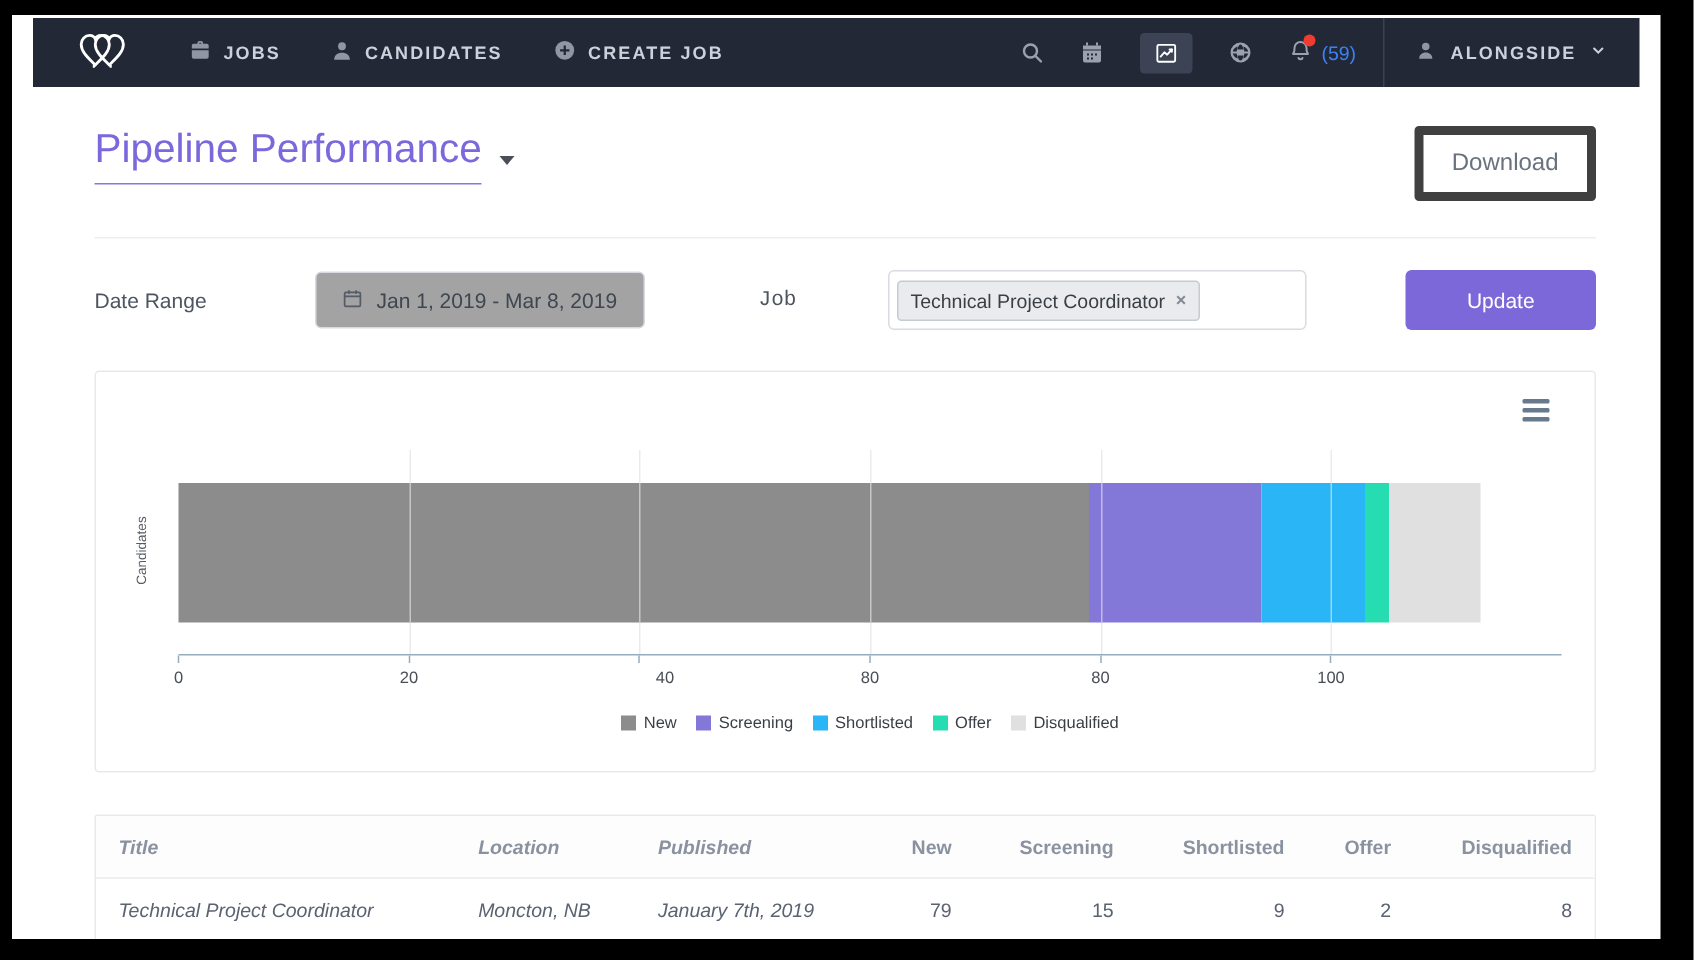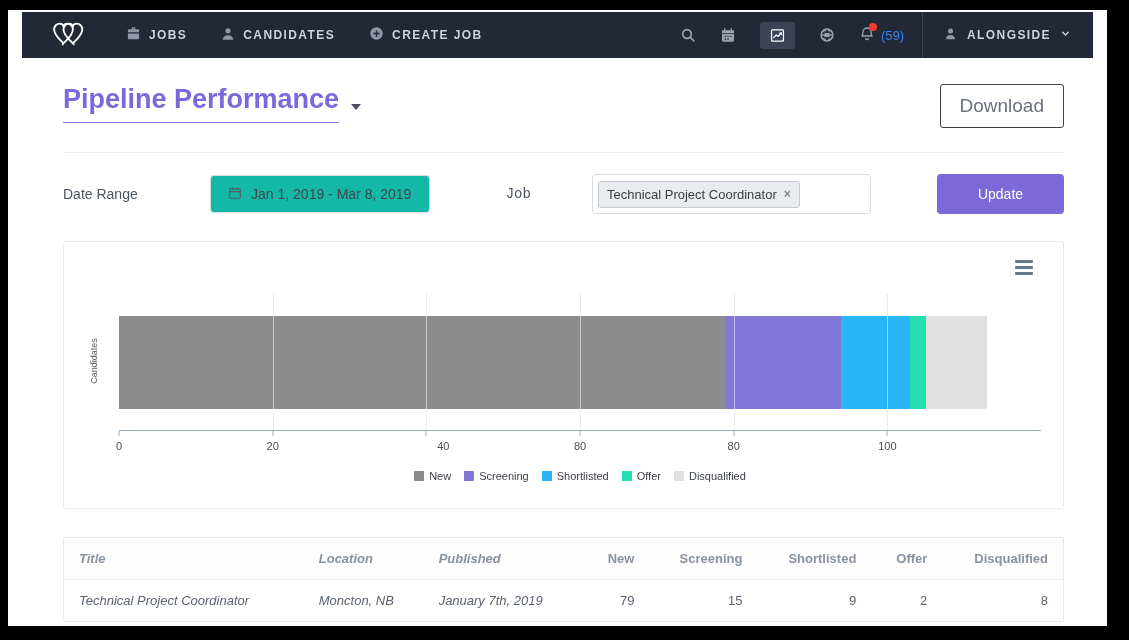--- a/index.html
+++ b/index.html
@@ -29,35 +29,35 @@
   .bell-dot { position:absolute; left:10px; top:-3px; width:8px; height:8px; border-radius:50%;
     background:#f03b30; }
   .nav-divider { width:1px; align-self:stretch; background:#3a4150; margin:0 4px; }
   .account { display:flex; align-items:center; gap:9px; font-size:12px; font-weight:bold;
     letter-spacing:1.4px; color:#ccd2db; padding:0 16px; cursor:pointer; }
   .account svg { color:#8f97a6; }
 
   
   .content { padding:0 43px 0 55px; }
   .header-row { display:flex; align-items:flex-start; justify-content:space-between; margin-top:26px; }
-  .page-title-wrap { display:flex; align-items:center; cursor:pointer;font-weight:bold; }
+  .page-title-wrap { display:flex; align-items:center; cursor:pointer; }
   .page-title { font-size:27px; color:#7b68dd; padding-bottom:7px; border-bottom:1px solid #8a77e0; }
   .title-caret { width:0; height:0; border-left:5px solid transparent; border-right:5px solid transparent;
     border-top:6px solid #4a4f57; margin-left:12px; margin-top:6px; }
-  .download-btn { background:#fff; border:1px solid #404040; border-radius:3px; padding:10px 19px;
-    font-size:19px; color:#6a7280; cursor:pointer; font-family:inherit; }
+  .download-btn { background:#fff; border:6px solid #404040; border-radius:3px; padding:10px 19px;
+    font-size:16px; color:#6a7280; cursor:pointer; font-family:inherit; }
 
   .section-divider { border-top:1px solid #eceef1; margin-top:24px; }
 
   
   .filter-row { display:flex; align-items:center; padding:21px 0 22px 0;gap:42px; }
   .filter-label { font-size:14px; color:#4c5560; }
   .date-input { margin-left:30px; width:220px; height:38px; border:1px solid #d8dce2; border-radius:4px;
     display:flex; align-items:center; justify-content:center; gap:9px; font-size:14px; color:#3f4650;
-    cursor:pointer; background:#14b8a6; }
+    cursor:pointer; background:#a3a3a3; }
   .date-input svg { color:#555c66; }
   .job-label { margin-left:34px;font-family:Liberation Mono, monospace; }
   .job-input { margin-left:19px; flex:1; height:40px; border:1px solid #d8dce2; border-radius:4px;
     display:flex; align-items:center; padding:0 5px; background:#fff; cursor:text; }
   .job-tag { background:#e9ebee; border:1px solid #c6cbd2; border-radius:3px; padding:5px 8px;
     font-size:13px; color:#3a3f45; display:inline-flex; align-items:center; gap:7px; }
   .tag-x { color:#848a92; font-size:12px; font-weight:bold; cursor:pointer; line-height:1; }
   .update-btn { margin-left:24px; width:127px; height:40px; background:#7c68d9; border:none;
     border-radius:4px; color:#fff; font-size:14px; cursor:pointer; font-family:inherit; }
 

